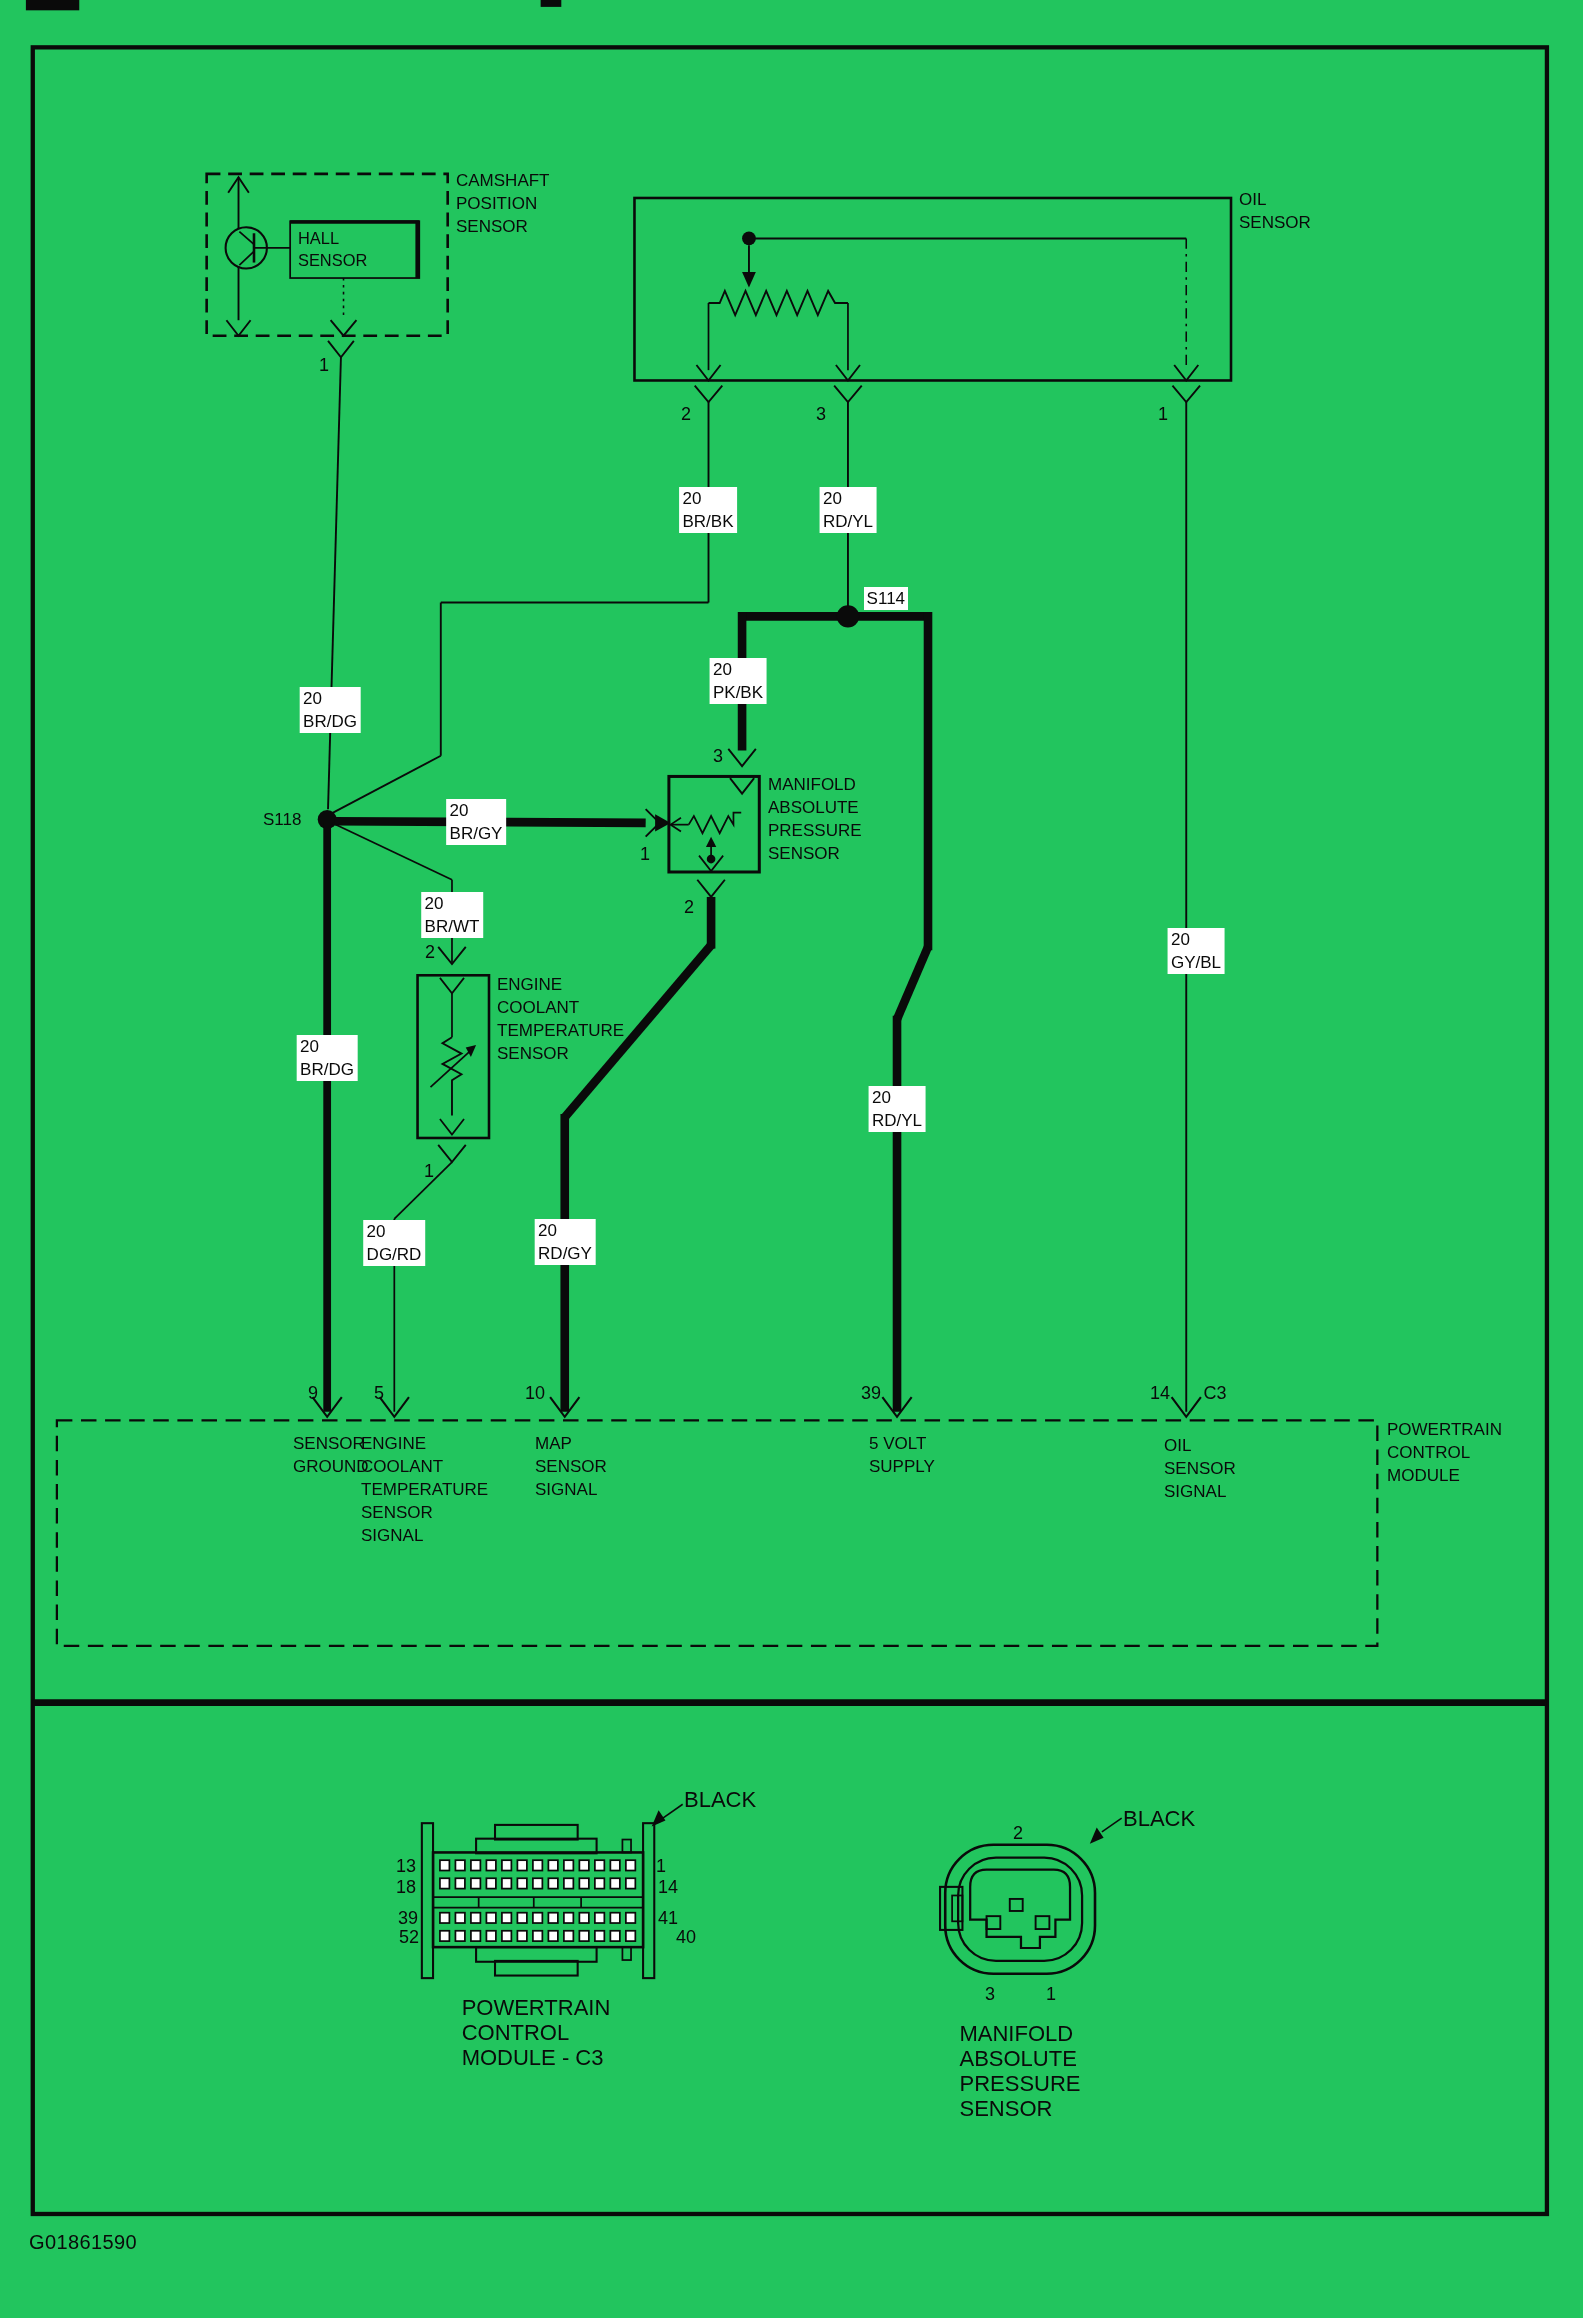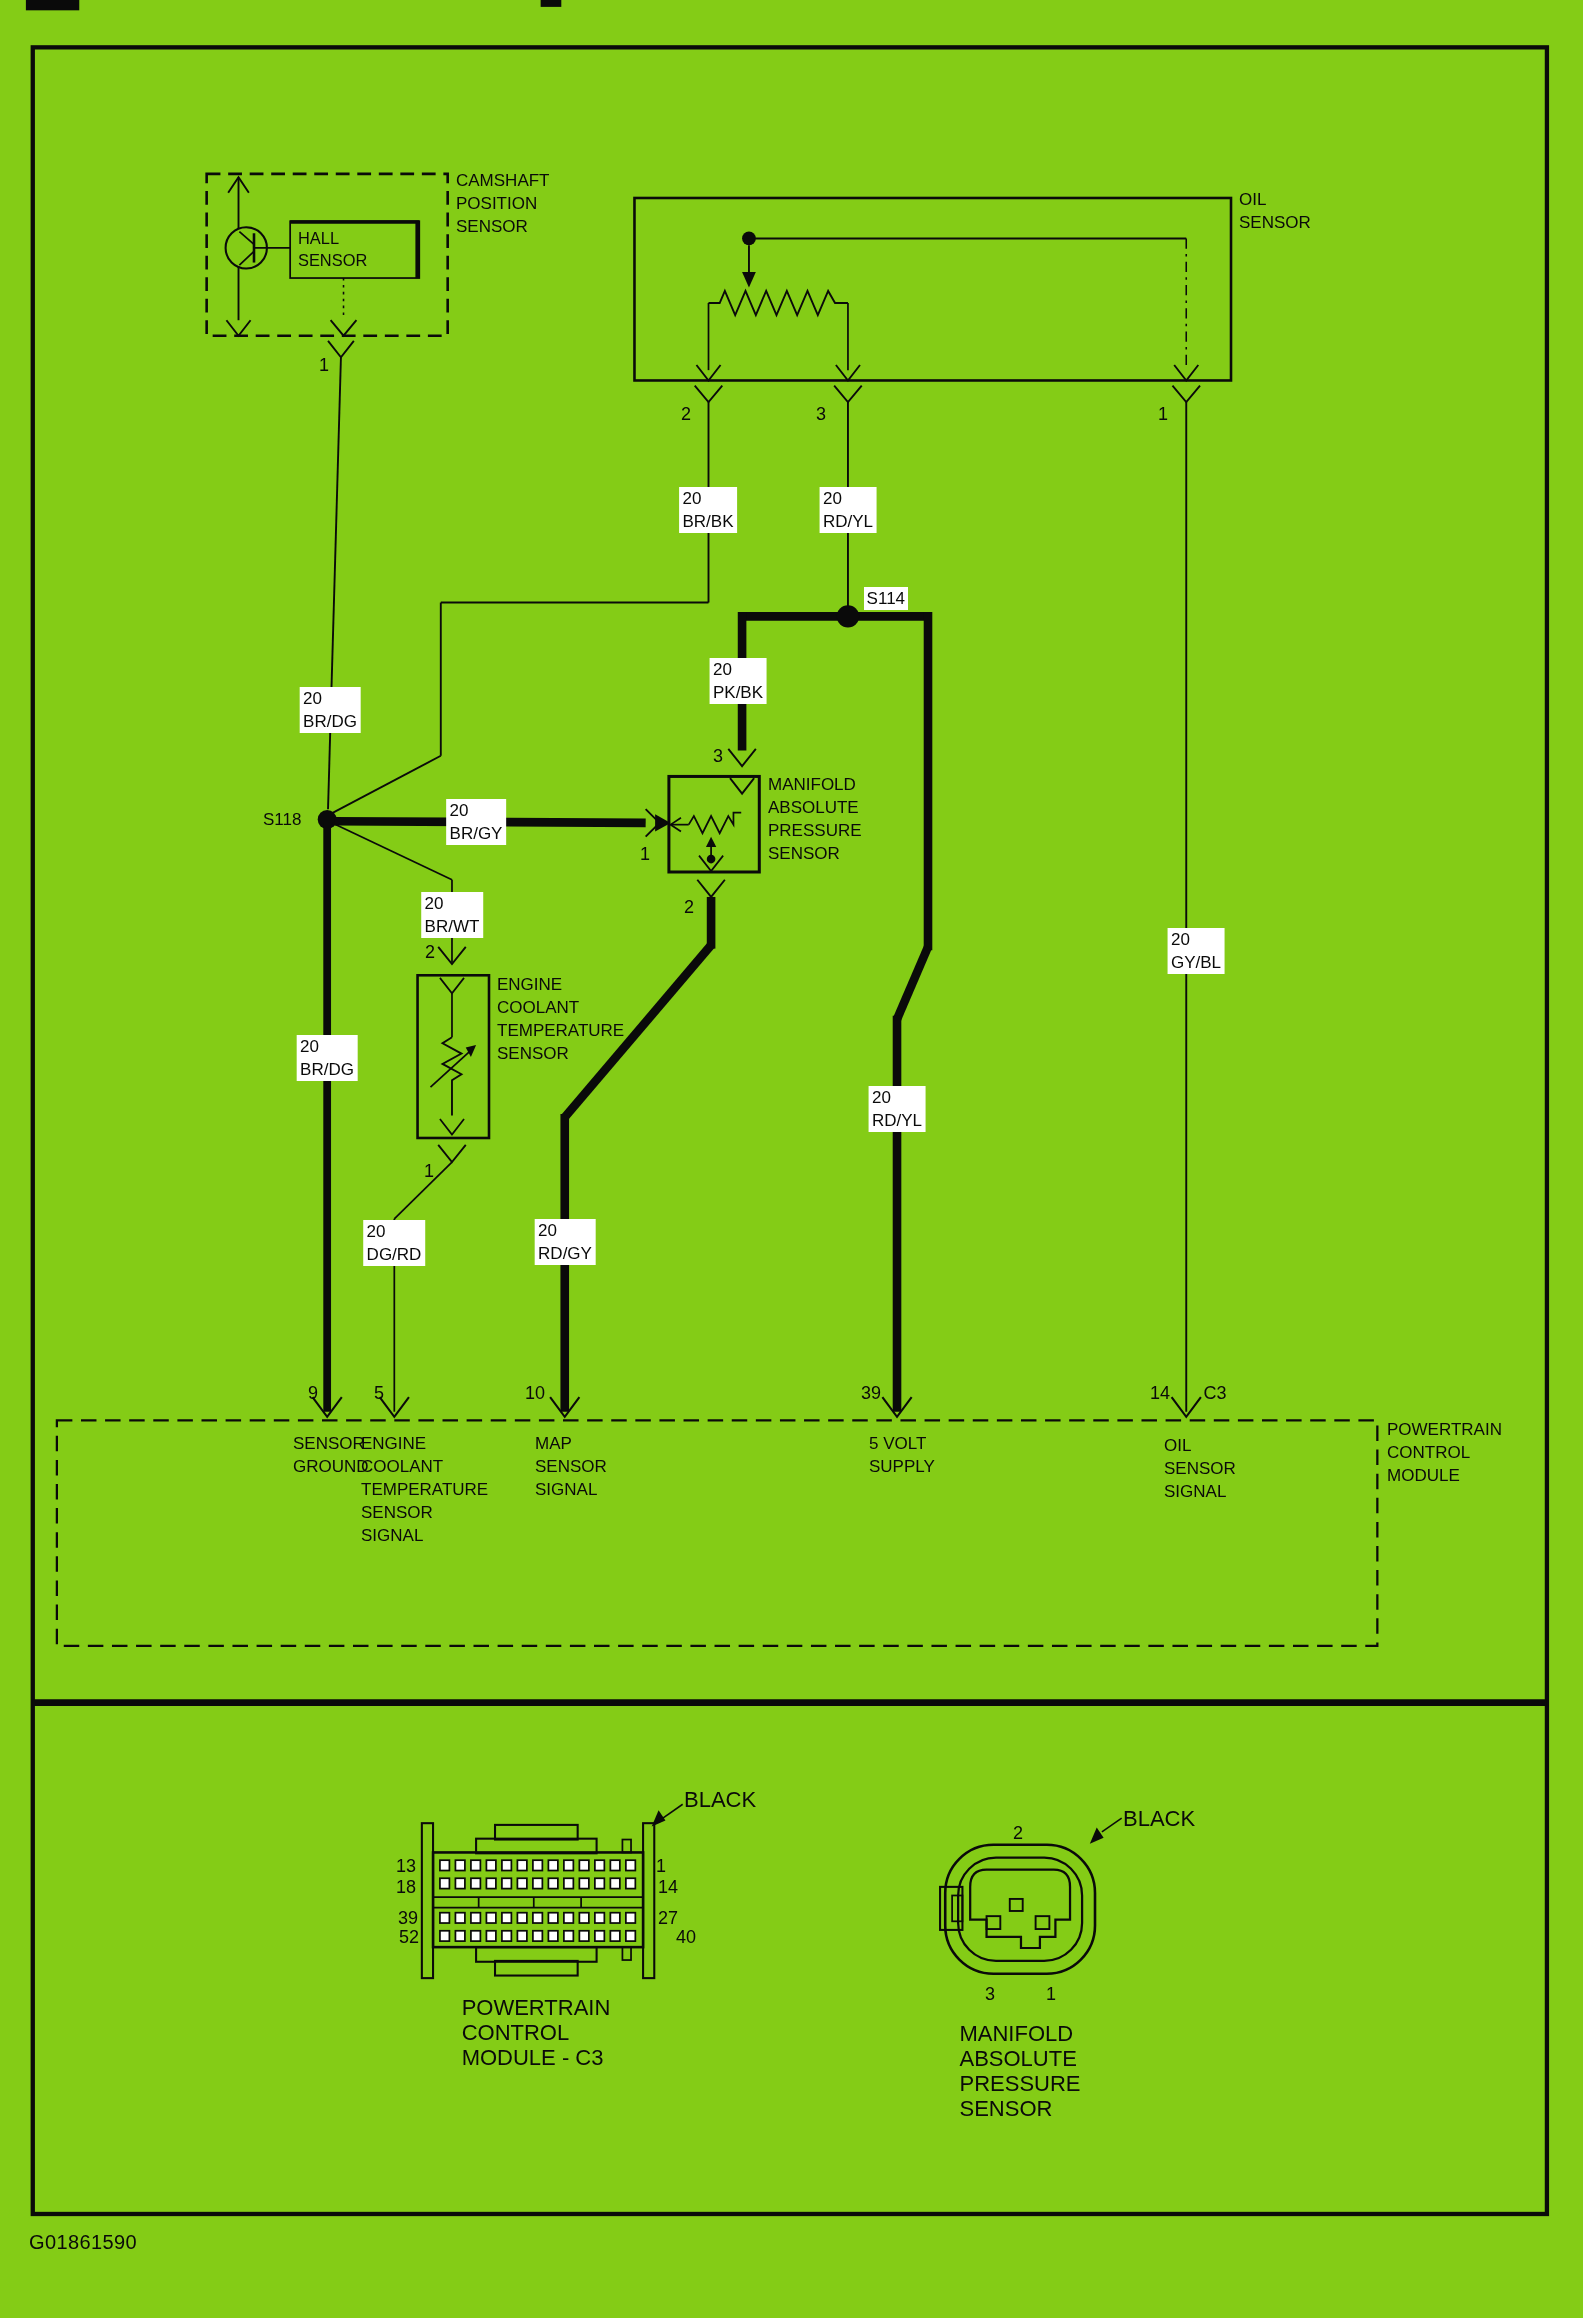--- a/index.html
+++ b/index.html
@@ -1,16 +1,16 @@
 <!DOCTYPE html>
 <html style="font-size:13.8px"><head>
 <meta charset="utf-8">
 <style>
   html,body{margin:0;padding:0;background:#e8e8e8;}
-  .page{position:relative;width:1584px;height:2319px;background:#84cc16;overflow:hidden;
+  .page{position:relative;width:1584px;height:2319px;background:#22c55e;overflow:hidden;
         font-family:"Liberation Sans",sans-serif;color:#0a0a0a;}
   svg.wiring{position:absolute;left:0;top:0;z-index:1;}
   .lbl{position:absolute;z-index:2;font-size:17px;line-height:23px;white-space:pre-line;}
   .ctr{transform:translateX(-50%);text-align:left;}
   .cc{transform:translate(-50%,-50%);text-align:center;}
   .wl{background:#fff;padding:0 3.4px;}
   .pin{font-size:18px;}
   .small{font-size:16.4px;line-height:22.4px;}
   .cap{font-size:22px;line-height:25px;}
   .code{font-size:20px;letter-spacing:0.4px;}
@@ -284,21 +284,21 @@
 CONTROL
 MODULE</div>
 
 <div class="lbl cap" style="left:684px;top:1787px;">BLACK</div>
 <div class="lbl pin cc" style="left:406px;top:1866px;">13</div>
 <div class="lbl pin cc" style="left:406px;top:1887px;">18</div>
 <div class="lbl pin cc" style="left:408px;top:1918px;">39</div>
 <div class="lbl pin cc" style="left:409px;top:1937px;">52</div>
 <div class="lbl pin cc" style="left:661px;top:1866px;">1</div>
 <div class="lbl pin cc" style="left:668px;top:1887px;">14</div>
-<div class="lbl pin cc" style="left:668px;top:1918px;">27</div>
+<div class="lbl pin cc" style="left:668px;top:1918px;">41</div>
 <div class="lbl pin cc" style="left:668px;top:1937px;margin-left:18px;">40</div>
 <div class="lbl cap ctr" style="left:536px;top:1995px;">POWERTRAIN
 CONTROL
 MODULE - C3</div>
 
 <div class="lbl cap" style="left:1123px;top:1806px;">BLACK</div>
 <div class="lbl pin cc" style="left:1018px;top:1833px;">2</div>
 <div class="lbl pin cc" style="left:990px;top:1994px;">3</div>
 <div class="lbl pin cc" style="left:1051px;top:1994px;">1</div>
 <div class="lbl cap ctr" style="left:1020px;top:2021px;">MANIFOLD

